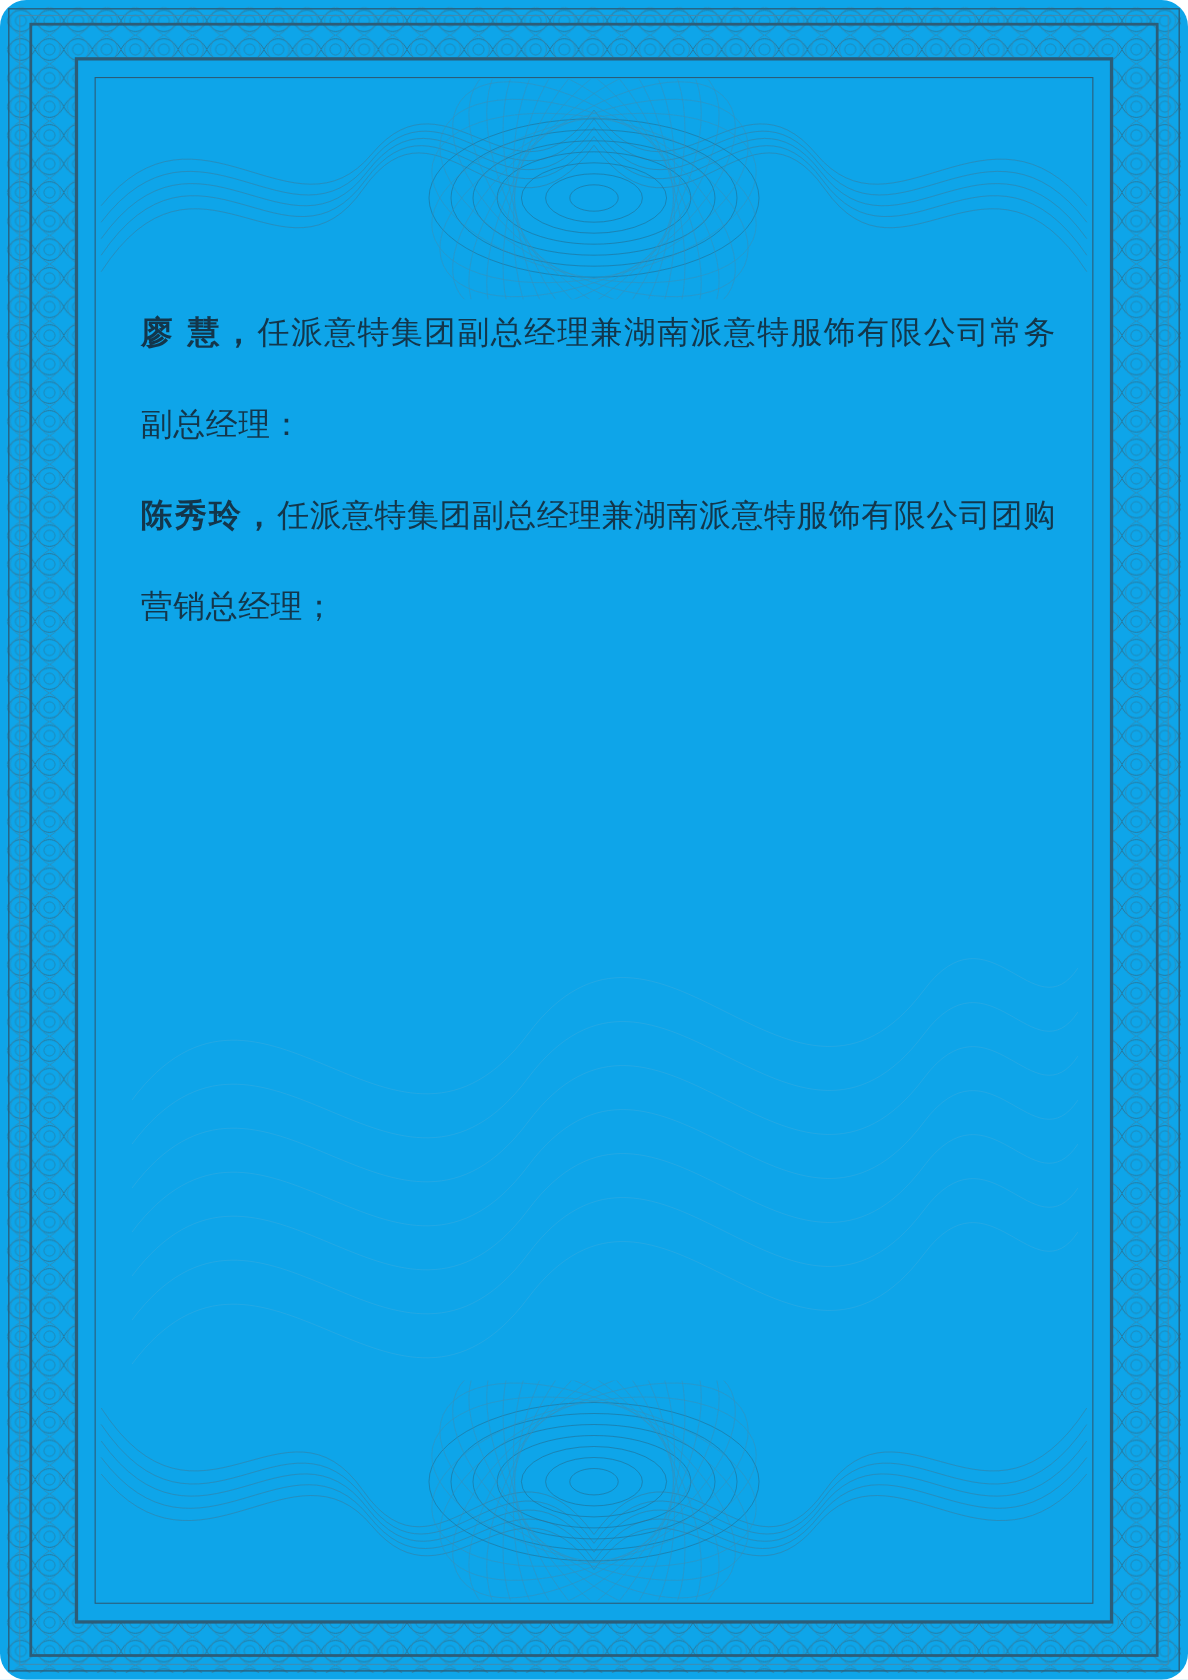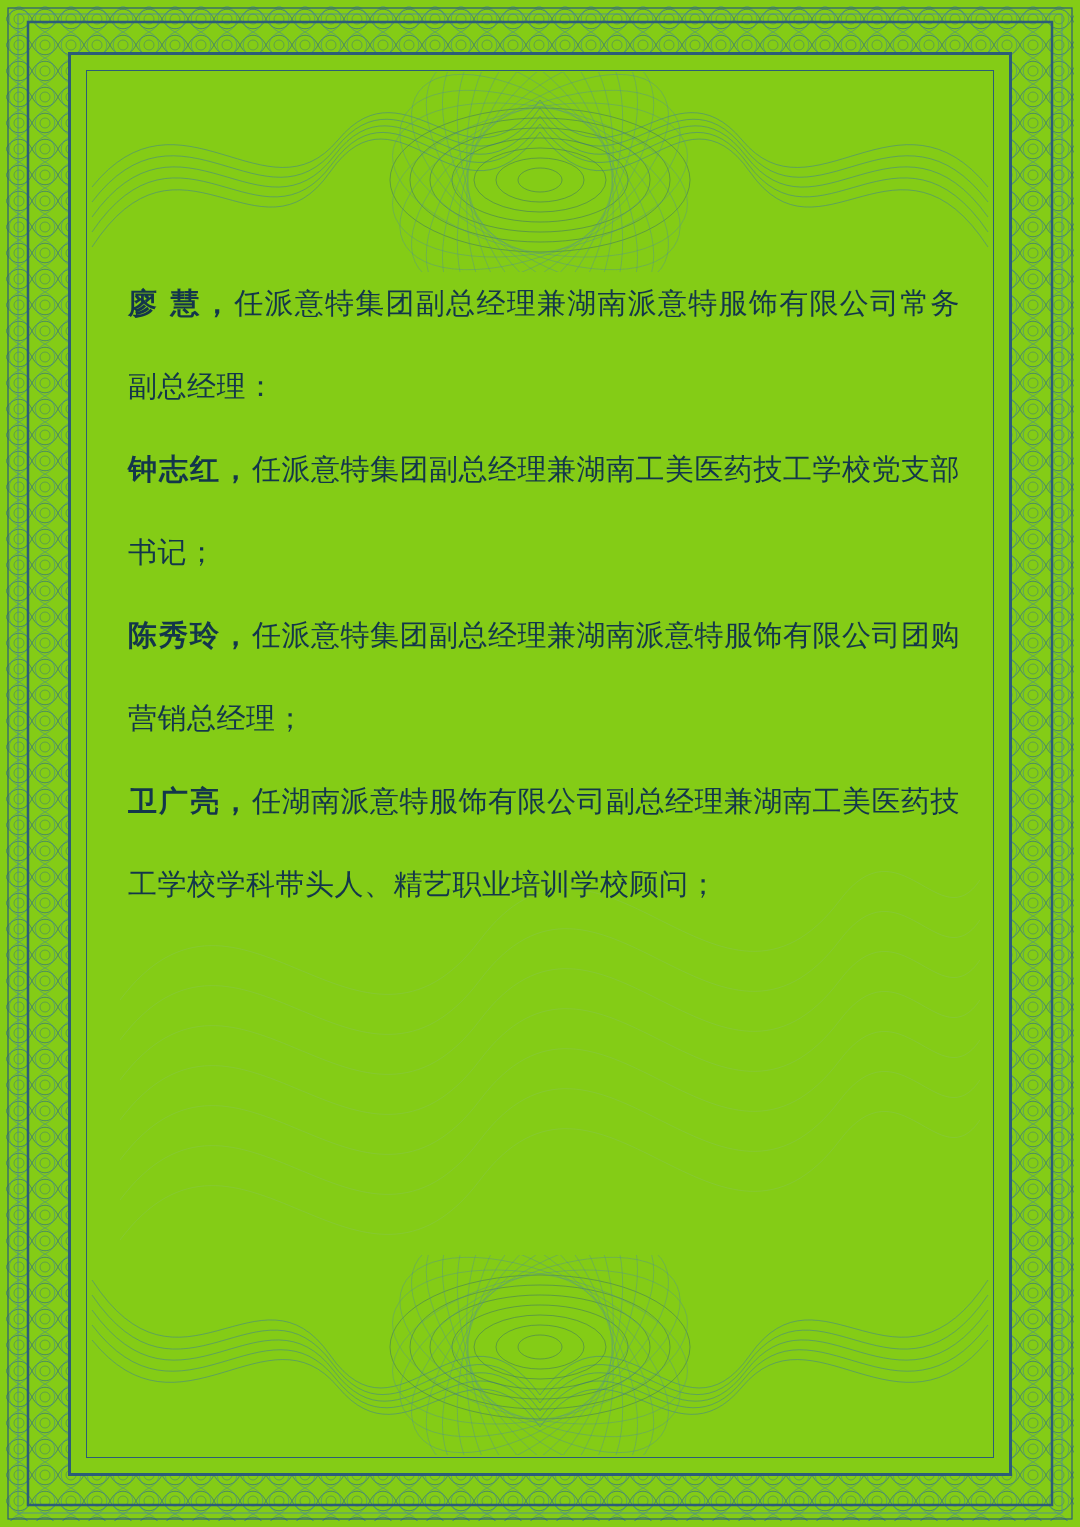--- a/index.html
+++ b/index.html
@@ -11,22 +11,23 @@
     width: 1080px;
     height: 1527px;
     font-family: "Liberation Sans", sans-serif;
     overflow: hidden;
   }
 
   #certificate {
     position: relative;
     width: 1080px;
     height: 1527px;
-    background: #84cc16;
+    background: #0ea5e9;
     box-sizing: border-box;
+    border-radius: 24px;
   }
 
   
   .border-layer {
     position: absolute;
     pointer-events: none;
   }
   .outer-guilloche {
     left: 6px; top: 6px;
     width: 1068px; height: 1515px;
@@ -205,23 +206,17 @@
       <path d="M0,560 C120,400 240,660 360,500 C480,340 600,620 720,460 C780,380 820,500 860,440"></path>
       <path d="M0,600 C120,440 240,700 360,540 C480,380 600,660 720,500 C780,420 820,540 860,480"></path>
     </g>
   </svg>
 
   <div id="body-text">
     <p class="para">
       <span class="name">廖 慧，</span><span class="desc">任派意特集团副总经理兼湖南派意特服饰有限公司常务副总经理：</span>
     </p>
     <p class="para">
-      <span class="name">钟志红，</span><span class="desc">任派意特集团副总经理兼湖南工美医药技工学校党支部书记；</span>
-    </p>
-    <p class="para">
       <span class="name">陈秀玲，</span><span class="desc">任派意特集团副总经理兼湖南派意特服饰有限公司团购营销总经理；</span>
     </p>
-    <p class="para">
-      <span class="name">卫广亮，</span><span class="desc">任湖南派意特服饰有限公司副总经理兼湖南工美医药技工学校学科带头人、精艺职业培训学校顾问；</span>
-    </p>
   </div>
 
 </div>
 
 </body></html>

